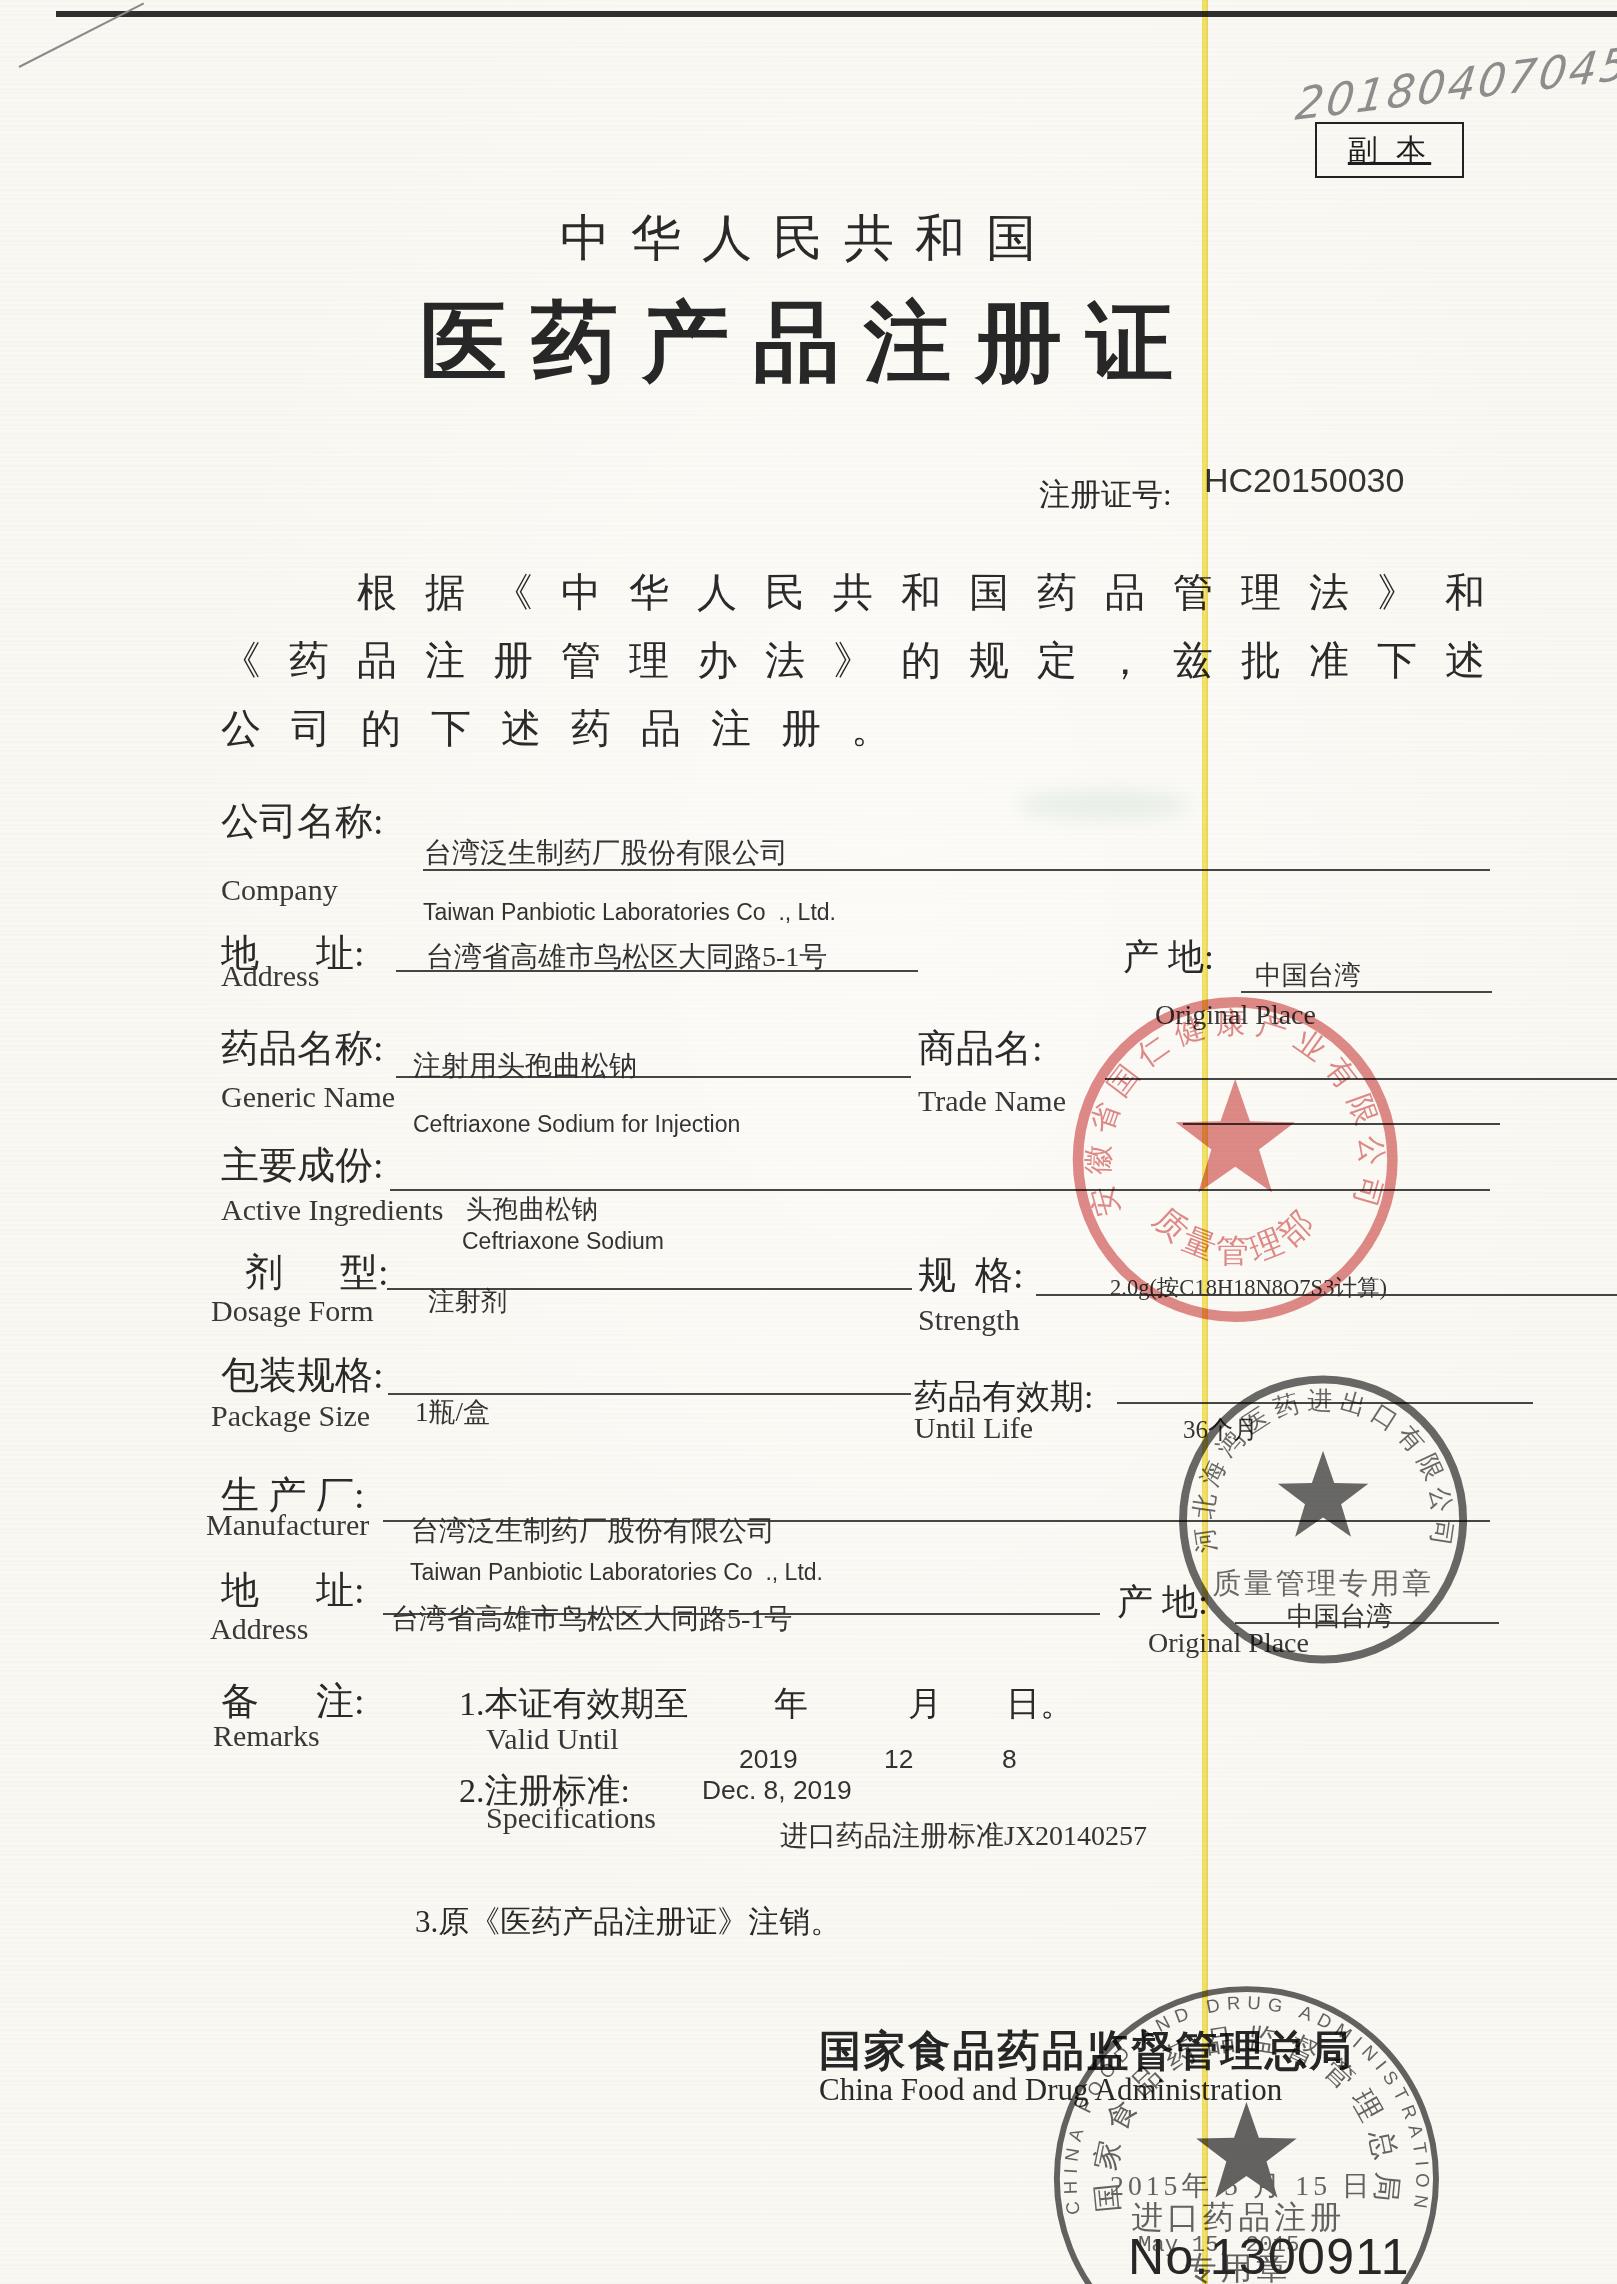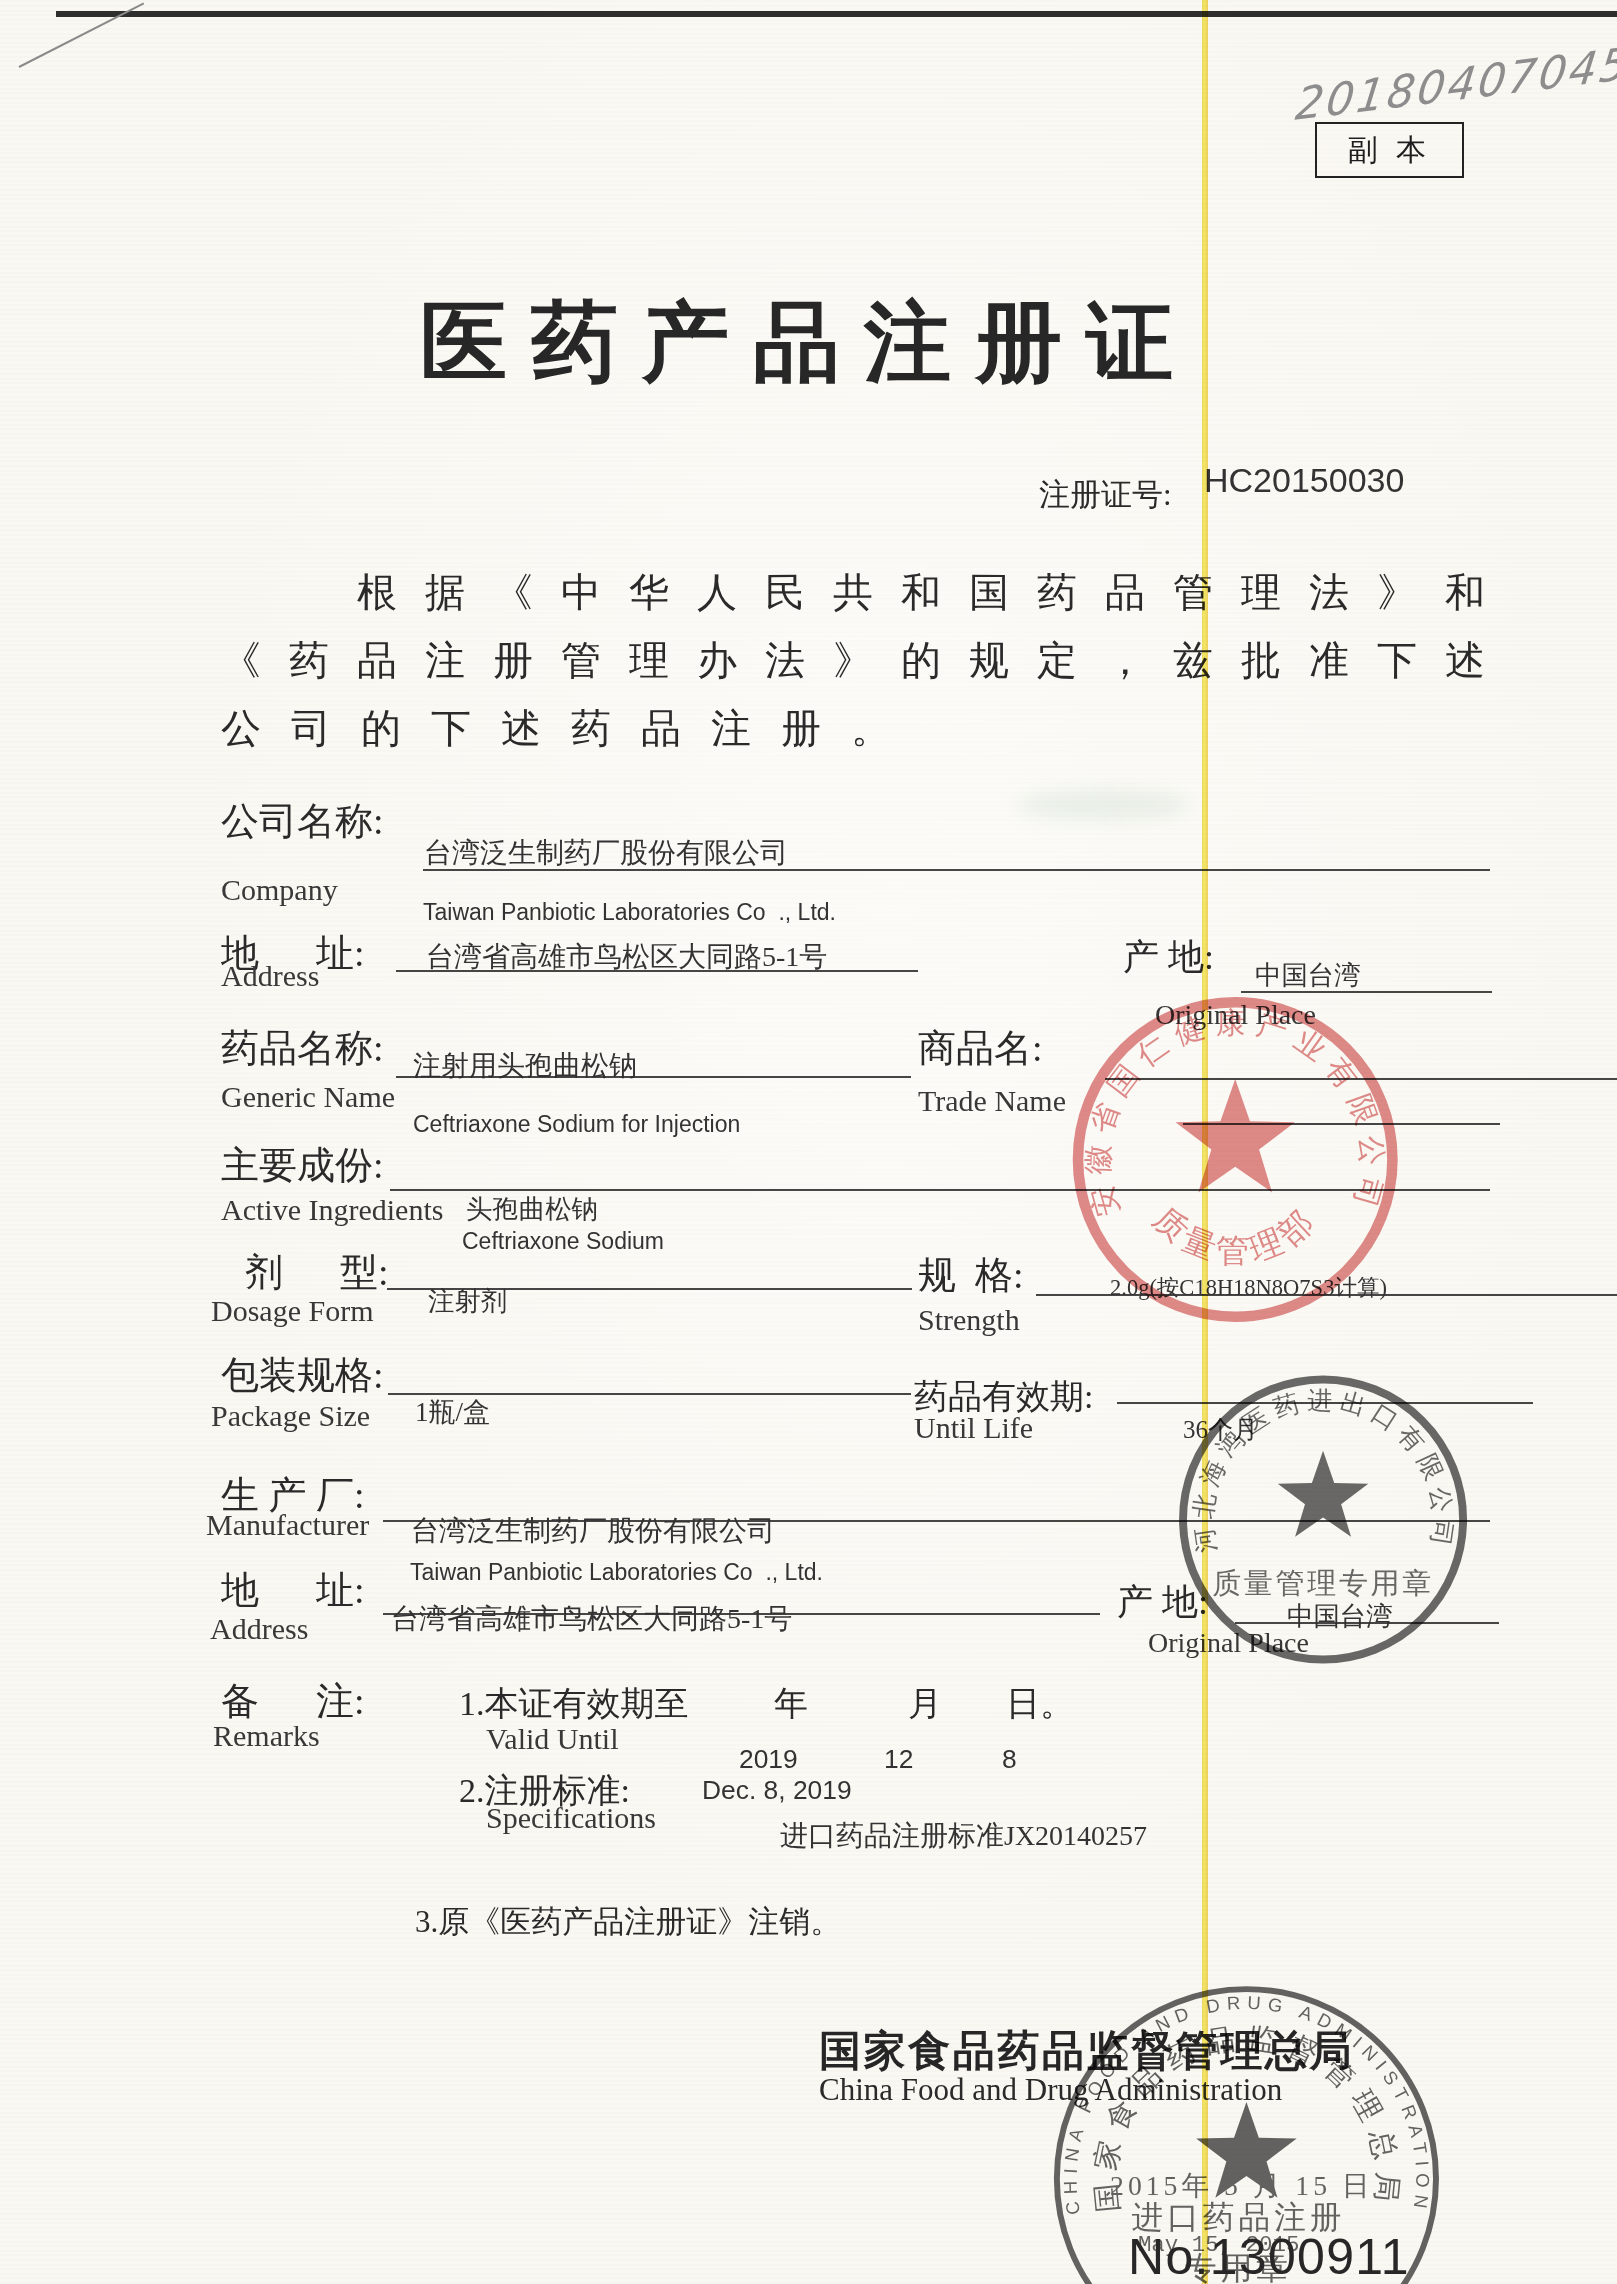--- a/index.html
+++ b/index.html
@@ -19,41 +19,42 @@
   #scanline{position:absolute;left:56px;top:10.6px;width:1561px;height:6px;background:#181818;opacity:.9;}
   #cornerfold{position:absolute;left:18.5px;top:66px;width:140px;height:2px;background:#8a8a8a;
     transform:rotate(-27deg);transform-origin:left center;}
   #yellowline{position:absolute;left:1202px;top:0;width:6px;height:2284px;
     background:linear-gradient(90deg,#f0d83a,#f5e844 40%,#eec93a);opacity:.8;z-index:3;mix-blend-mode:multiply;}
   #handnum{position:absolute;left:1295px;top:58px;font-size:44px;color:#8d8d8d;
     font-style:italic;font-family:"DejaVu Sans",sans-serif;
     transform:rotate(-7deg) skewX(-14deg);letter-spacing:2.6px;z-index:2;}
   #copybox{position:absolute;left:1315px;top:122px;width:145px;height:52px;border:2.6px solid #222;
     display:flex;align-items:center;justify-content:center;background:rgba(250,248,242,.4);z-index:2;}
-  #copybox span{font-size:30px;letter-spacing:5.3px;color:#1e1e1e;}
+  #copybox span{font-size:30px;letter-spacing:5.3px;color:#1e1e1e;text-decoration:underline;}
   .smudge{position:absolute;border-radius:50%;filter:blur(9.2px);}
   #stamps{position:absolute;left:0;top:0;z-index:4;mix-blend-mode:multiply;}
   #serial{position:absolute;left:1128px;top:2228px;font-size:50px;color:#272727;
     letter-spacing:1.3px;z-index:5;}
 </style>
 </head>
 <body>
 
 <div id="page">
 
   <div id="scanline"></div>
   <div id="cornerfold"></div>
   <div id="yellowline"></div>
   <div class="smudge" style="left:1017px;top:790px;width:172px;height:30px;background:rgba(150,195,165,.18);"></div>
 
   <div id="handnum">20180407045</div>
   <div id="copybox">
     <span class="zh">副    本</span>
   </div>
 
+  <div class="abs zh label" style="left:0;top:205px;width:1617px;text-align:center;font-size:50px;letter-spacing:21px;">中华人民共和国</div>
   <div class="abs zh label" style="left:0;top:284px;width:1617px;text-align:center;font-size:87px;letter-spacing:24px;font-weight:bold;color:#272727;">医药产品注册证</div>
   <div class="abs zh label" style="left:1039px;top:474px;font-size:31px;">注册证号:</div>
   <div class="abs tw val" style="left:1204px;top:461px;font-size:34px;">HC20150030</div>
 
   <div class="abs zh label" style="left:221px;top:633px;font-size:40px;letter-spacing:28px;">《药品注册管理办法》的规定，兹批准下述</div>
   <div class="abs zh label" style="left:357px;top:565px;font-size:40px;letter-spacing:28px;">根据《中华人民共和国药品管理法》和</div>
   <div class="abs zh label" style="left:221px;top:701px;font-size:40px;letter-spacing:30px;">公司的下述药品注册。</div>
 
   <div class="abs zh label" style="left:221px;top:796px;font-size:38px;">公司名称:</div>
   <div class="abs zh val" style="left:424px;top:834px;font-size:28px;">台湾泛生制药厂股份有限公司</div>

